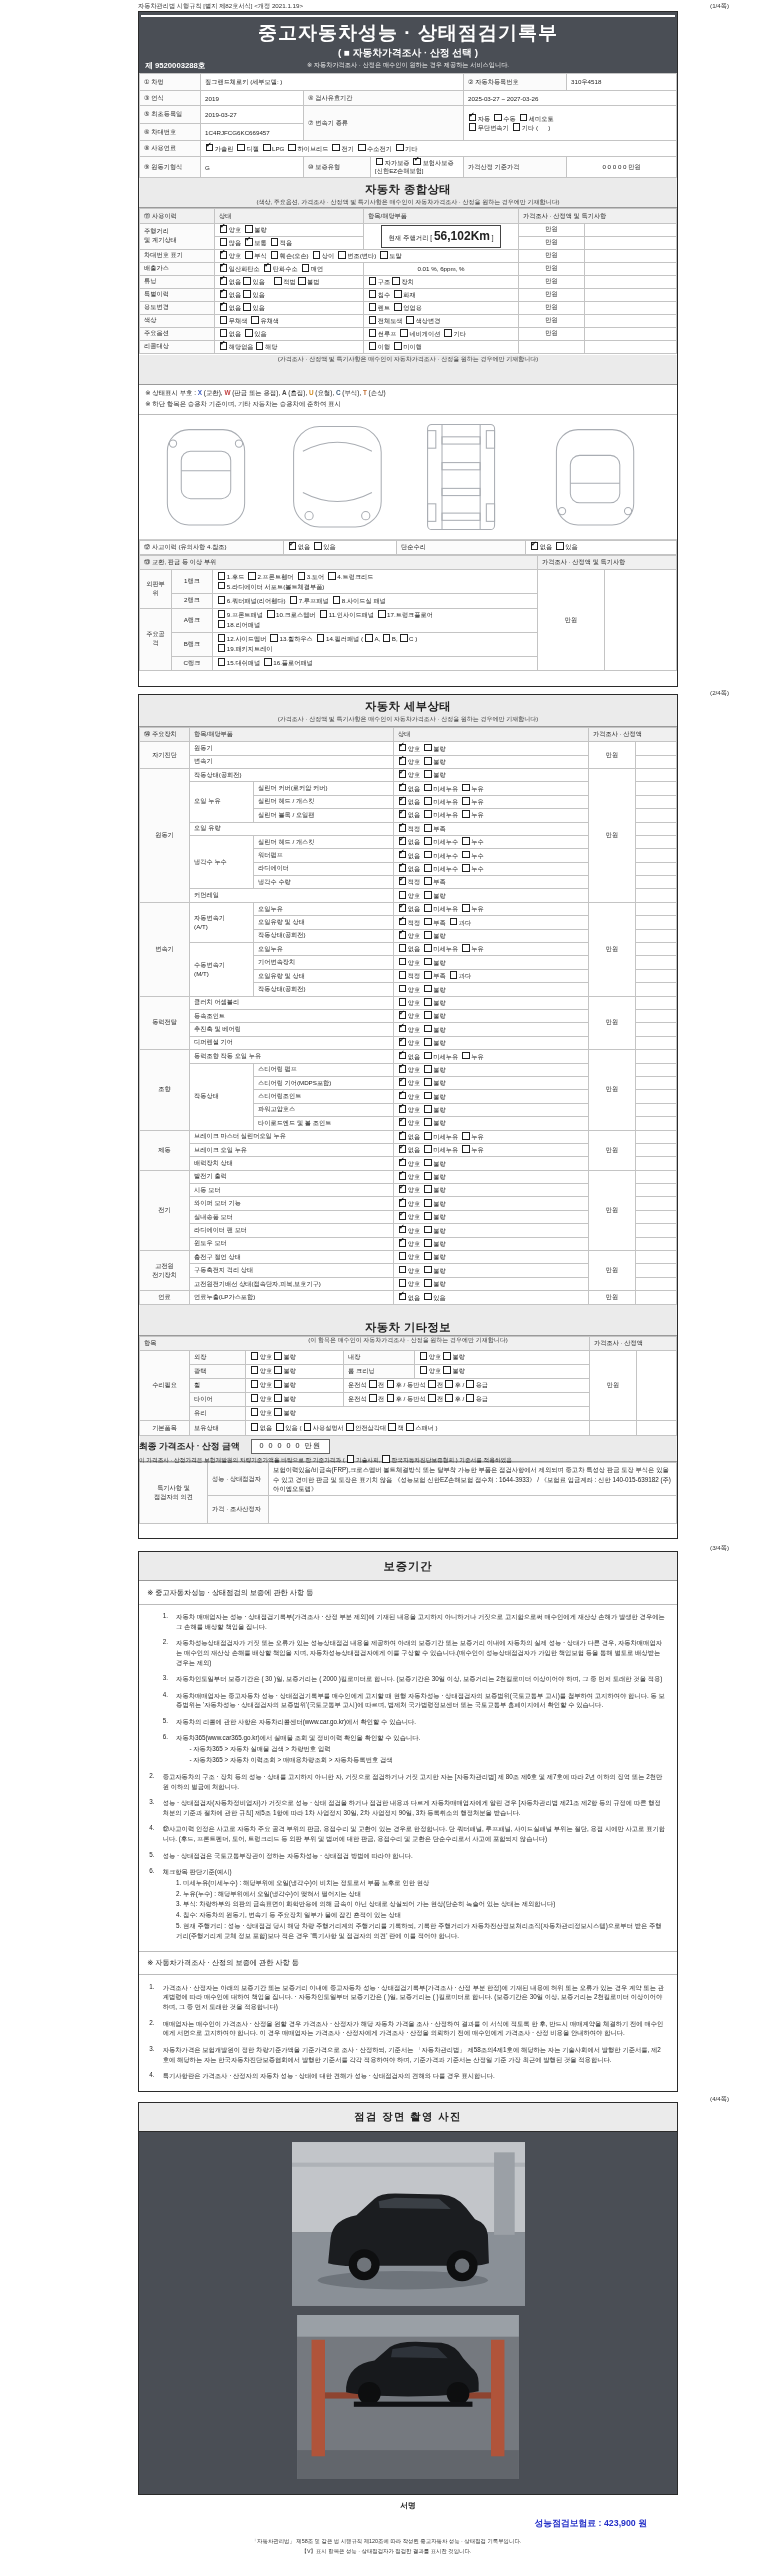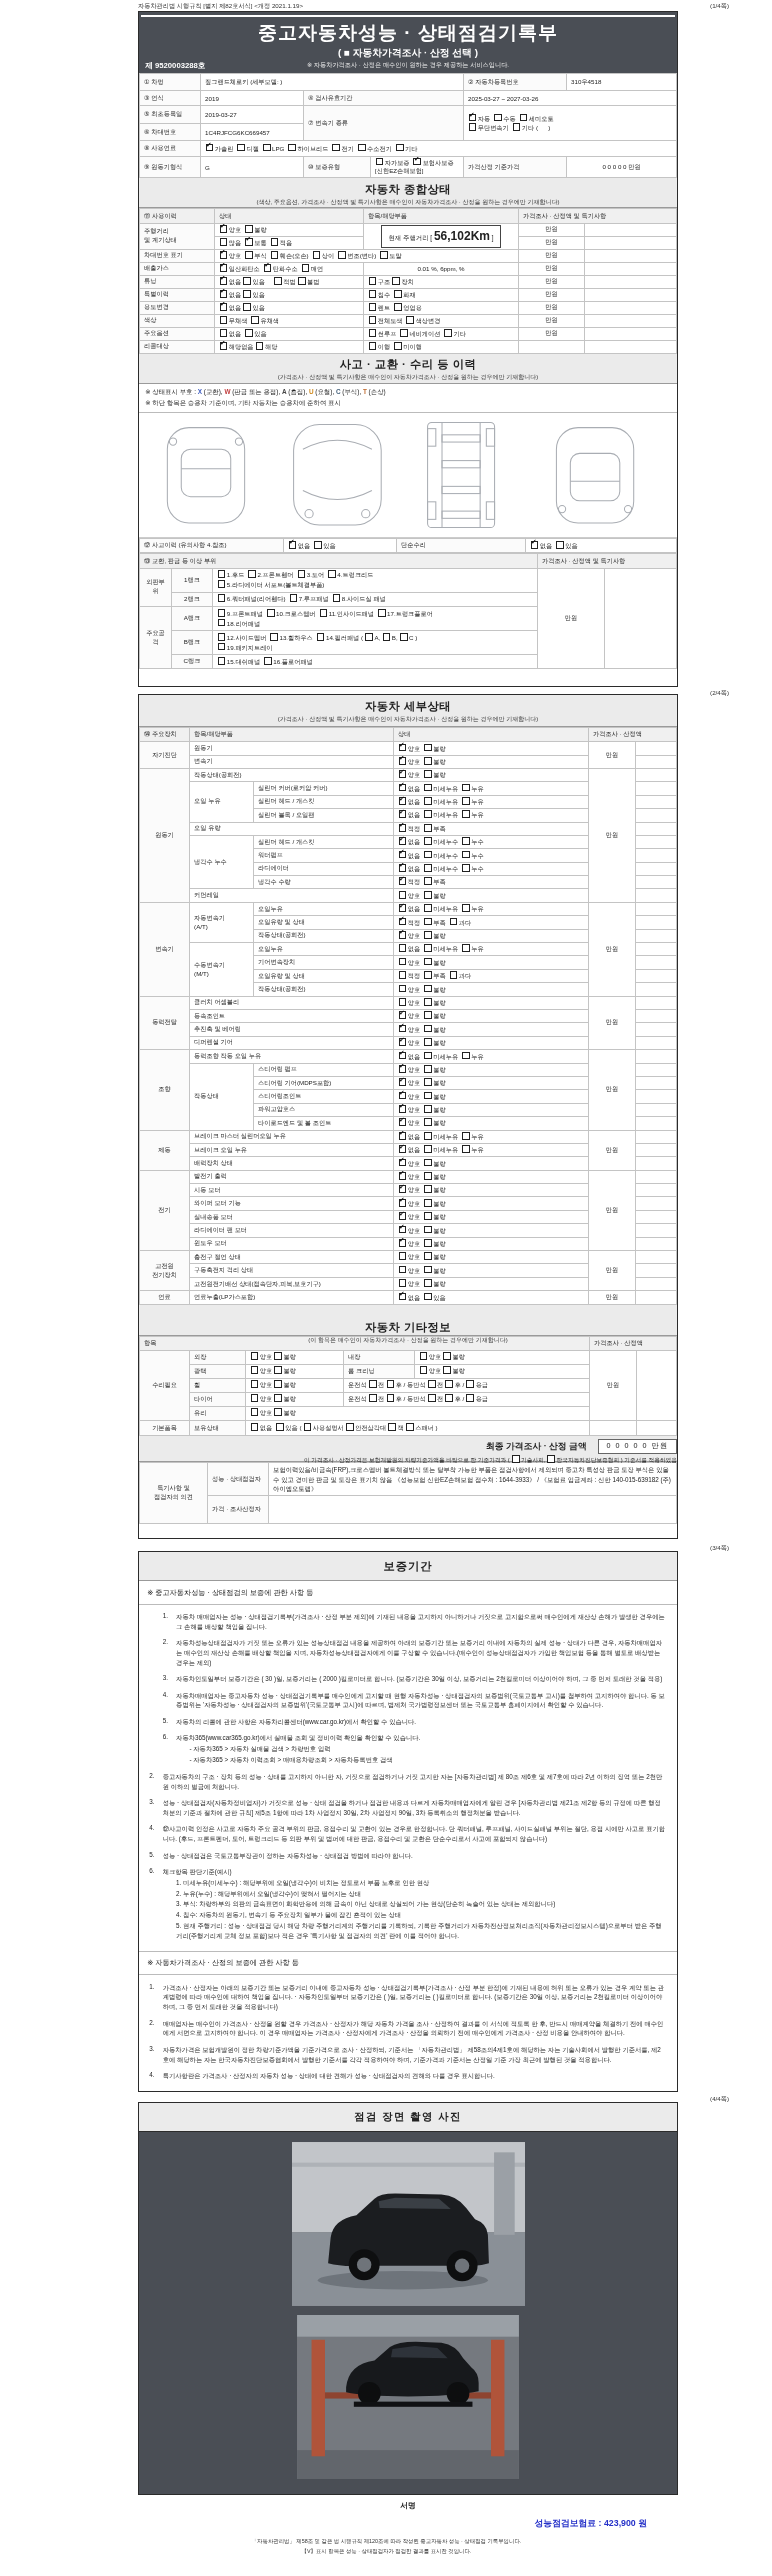--- a/index.html
+++ b/index.html
@@ -210,21 +210,20 @@
           <th>리콜대상</th>
           <td><span class="cb ck"></span>해당없음 <span class="cb"></span>해당</td>
           <td><span class="cb"></span>이행&nbsp;&nbsp;<span class="cb"></span>미이행</td>
           <td class="price"></td>
           <td class="blank"></td>
         </tr>
       </tbody>
   </table>
 
   <div class="shead" style="height:29px">
-    <div class="st1" style="padding-top:3.1px">사고 · 교환 · 수리 등 이력</div>
     <div class="st2">(가격조사 · 산정액 및 특기사항은 매수인이 자동차가격조사 · 산정을 원하는 경우에만 기재합니다)</div>
   </div>
   <div class="legend" id="legend-line">※ 상태표시 부호 : <b style="color:#3c5bc0">X</b> (교환), <b style="color:#c03c3c">W</b> (판금 또는 용접), <b style="color:#444444">A</b> (흠집), <b style="color:#d08a1e">U</b> (요철), <b style="color:#44607a">C</b> (부식), <b style="color:#c06a2e">T</b> (손상)</div>
   <div class="legend-note">※ 하단 항목은 승용차 기준이며, 기타 자동차는 승용차에 준하여 표시</div>
   <div class="diag">
     <svg width="538" height="122" viewBox="0 0 1044 236">
       <g stroke="#a9adb3" stroke-width="2" fill="none">
         <rect x="55" y="28" width="150" height="185" rx="42"></rect>
         <rect x="82" y="70" width="96" height="92" rx="18"></rect>
         <line x1="82" y1="108" x2="178" y2="108"></line>
@@ -626,21 +625,21 @@
         <tr style="height:15.5px">
           <th class="grp">기본품목</th>
           <th>보유상태</th>
           <td colspan="3"><span class="cb"></span>없음&nbsp;&nbsp;<span class="cb"></span>있음 ( <span class="cb"></span>사용설명서 <span class="cb"></span>안전삼각대 <span class="cb"></span>잭 <span class="cb"></span>스패너 )</td>
           <td class="price"></td>
           <td class="blank"></td>
         </tr>
       </tbody>
   </table>
 
-  <div class="shead" style="height:25px;text-align:right">
+  <div class="shead" style="height:25px;text-align:left">
     <div style="padding-top:2.6px">
       <span style="font-size:8.8px;font-weight:bold">최종 가격조사 · 산정 금액</span>
       <span style="display:inline-block;border:0.5px solid #666;background:#fff;padding:1.5px 7.2px;margin-left:9.3px;font-size:7.2px;letter-spacing:1.5px">0  0  0  0  0 만원</span>
     </div>
     <div style="font-size:5.7px;margin-top:1.5px">이 가격조사 · 산정가격은 보험개발원의 차량기준가액을 바탕으로 한 기준가격과 ( <span class="cb"></span>기술사회, <span class="cb"></span>한국자동차진단보증협회 ) 기준서를 적용하였음</div>
   </div>
   <table>
     <colgroup>
         <col style="width:68px">
         <col style="width:61px">

